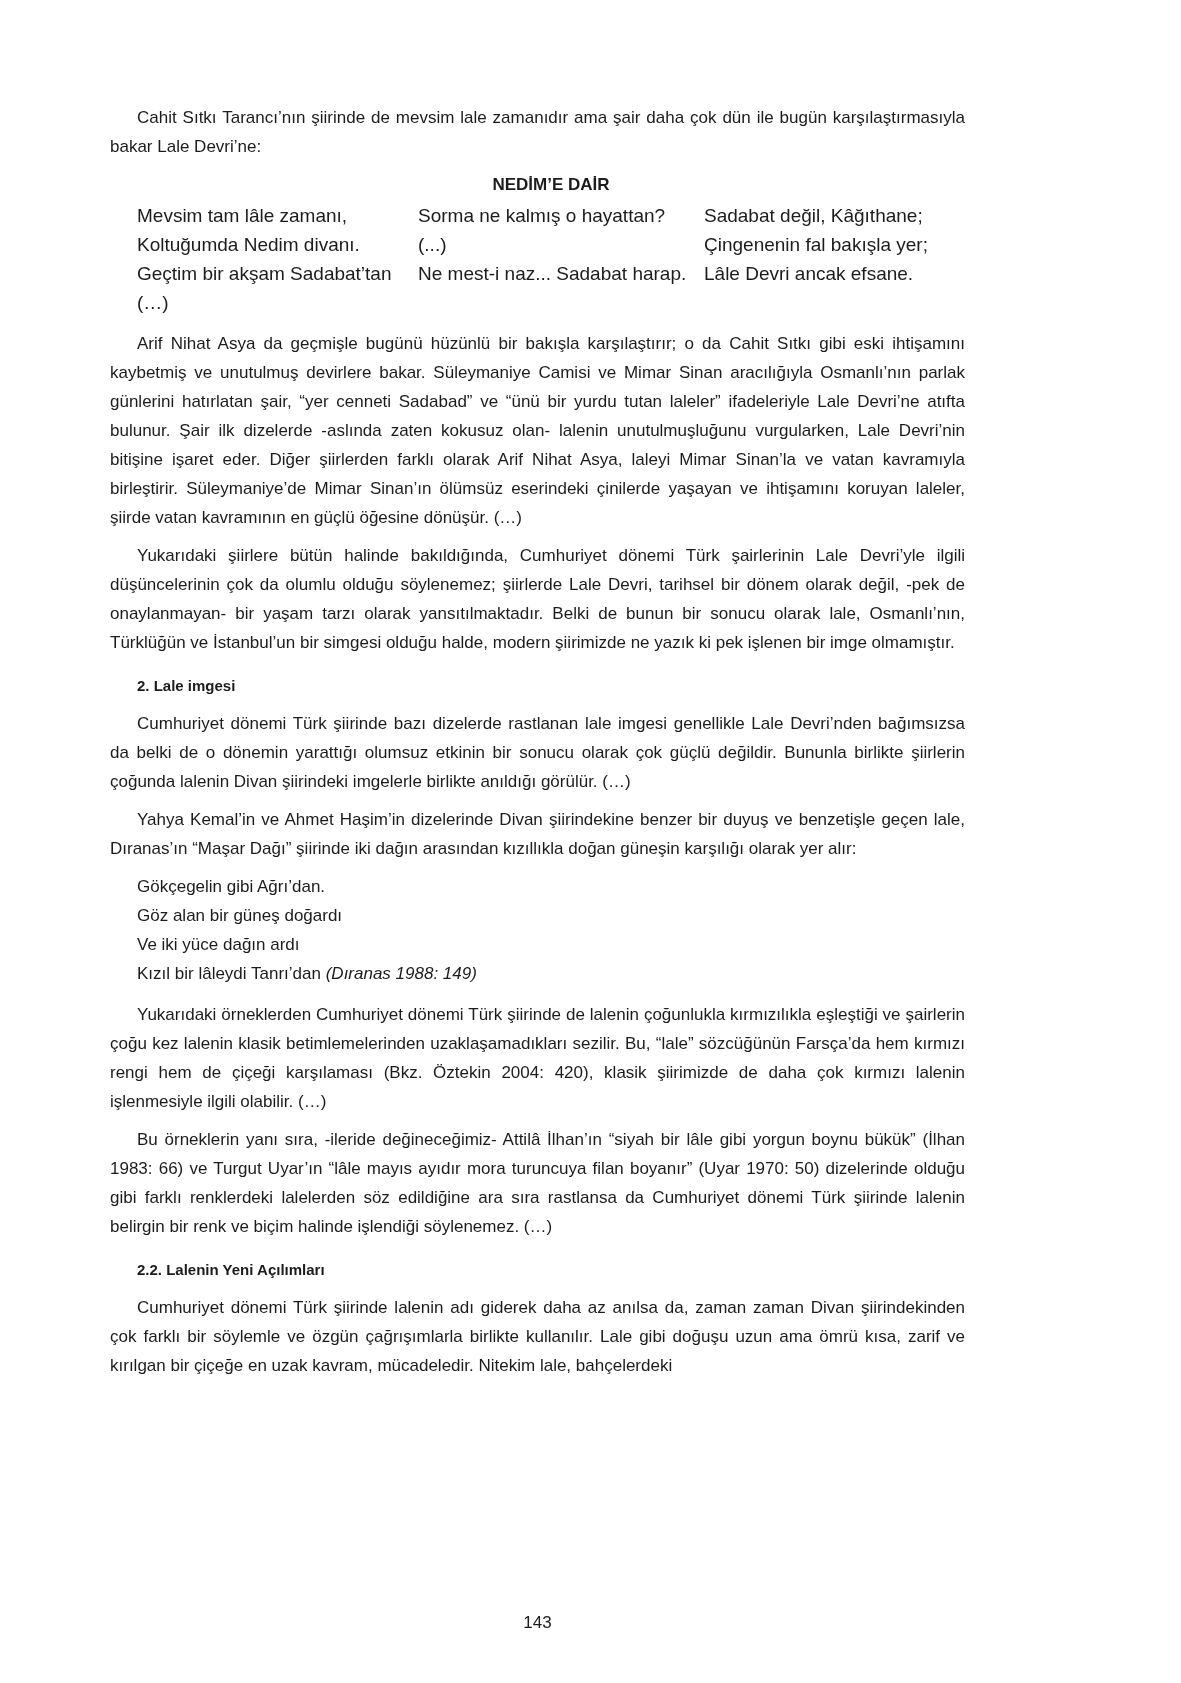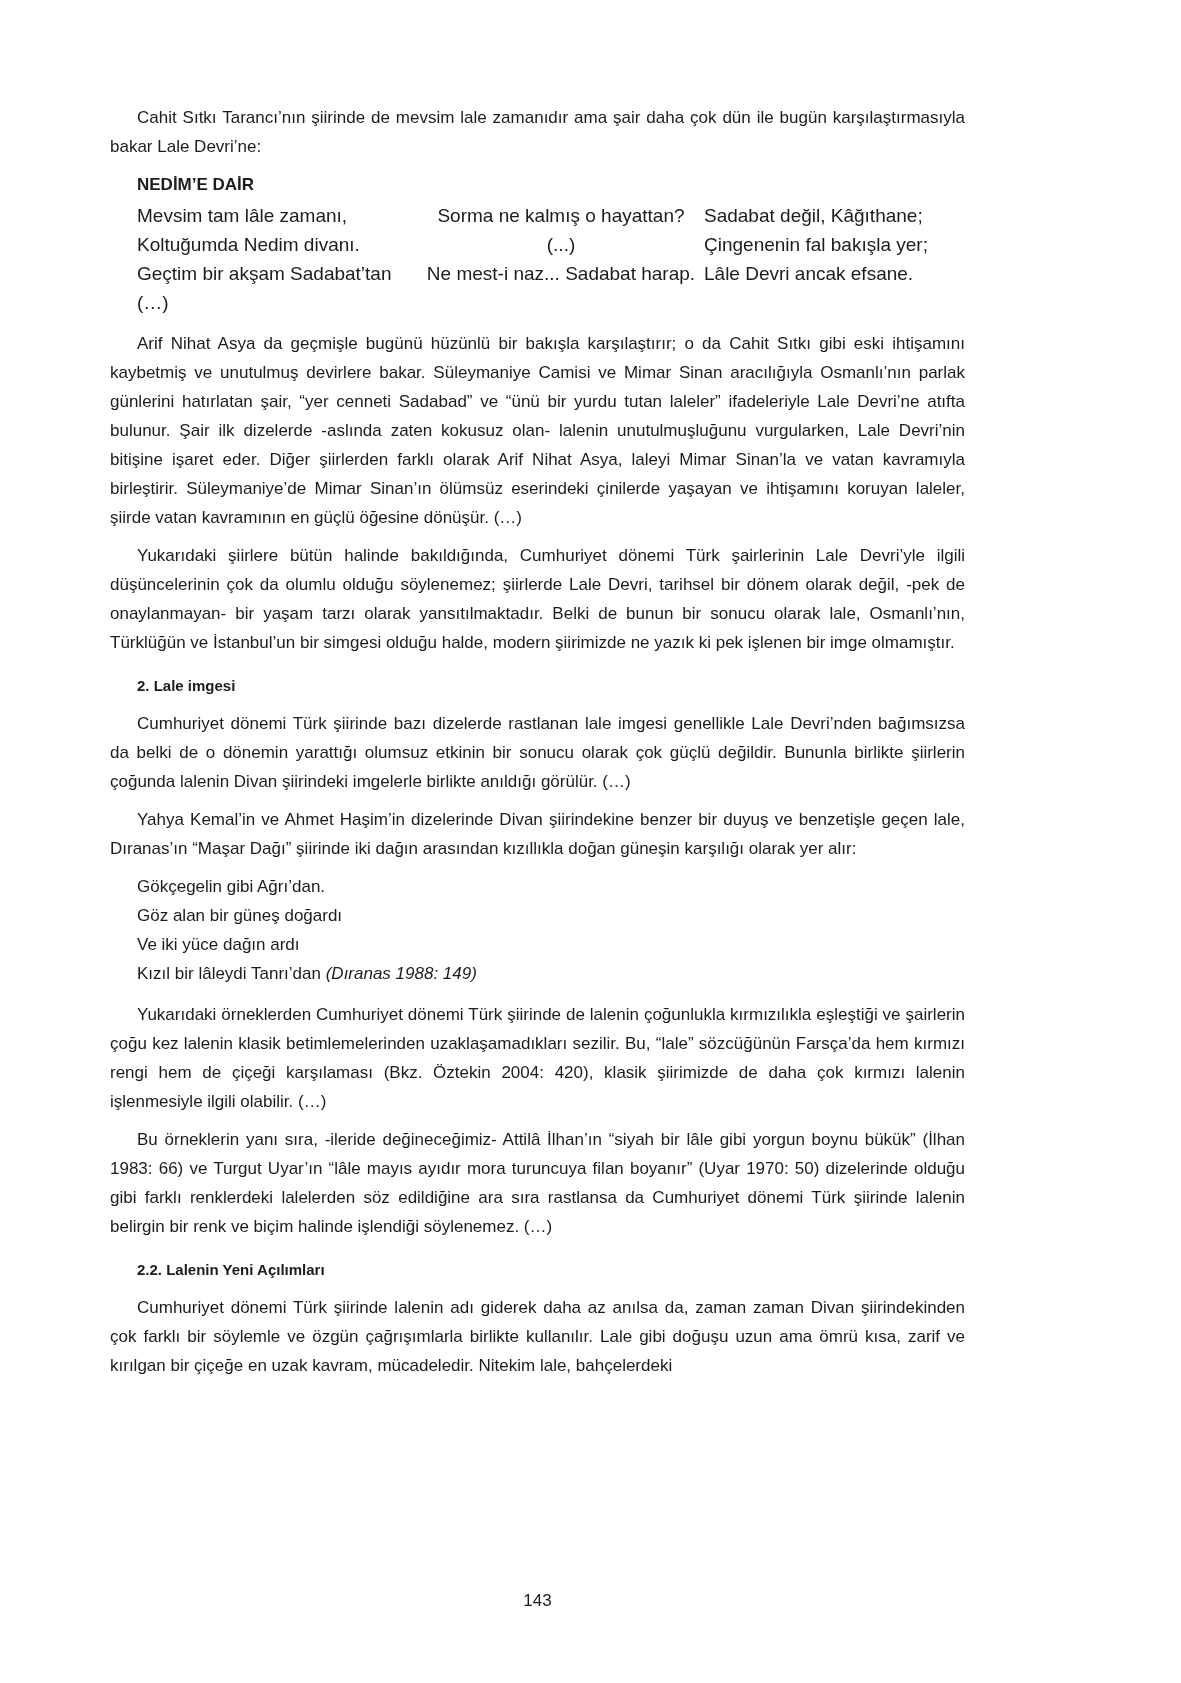--- a/index.html
+++ b/index.html
@@ -23,48 +23,49 @@
     line-height: 29px;
     text-align: justify;
     text-indent: 27px;
     margin: 0 0 9px 0;
   }
   .poem-title {
     font-size: 17px;
     line-height: 29px;
     font-weight: bold;
     margin: 4px 0 2px 27px;
+    text-align: center;
   }
   .poem-cols {
     display: flex;
     align-items: flex-start;
     margin: 0 0 12px 27px;
   }
   .poem-col { font-size: 19px; line-height: 29px; }
   .poem-col.c1 { width: 281px; }
-  .poem-col.c2 { width: 286px; text-align: center; }
+  .poem-col.c2 { width: 286px; }
   .poem-col.c3 { flex: 1; }
   .poem-line { white-space: nowrap; }
   .heading {
     font-size: 15px;
     line-height: 29px;
     font-weight: bold;
     margin: 14px 0 9px 27px;
   }
   .poem-block {
     font-size: 17px;
     line-height: 29px;
     margin: 2px 0 12px 27px;
   }
   .citation { font-style: italic; }
   .page-number {
     position: absolute;
     left: 110px;
     width: 855px;
-    bottom: 72px;
+    bottom: 50px;
     text-align: center;
     font-size: 17px;
     color: #1c1c1c;
   }
 </style>
 </head>
 <body>
 
 <div class="page">
 

